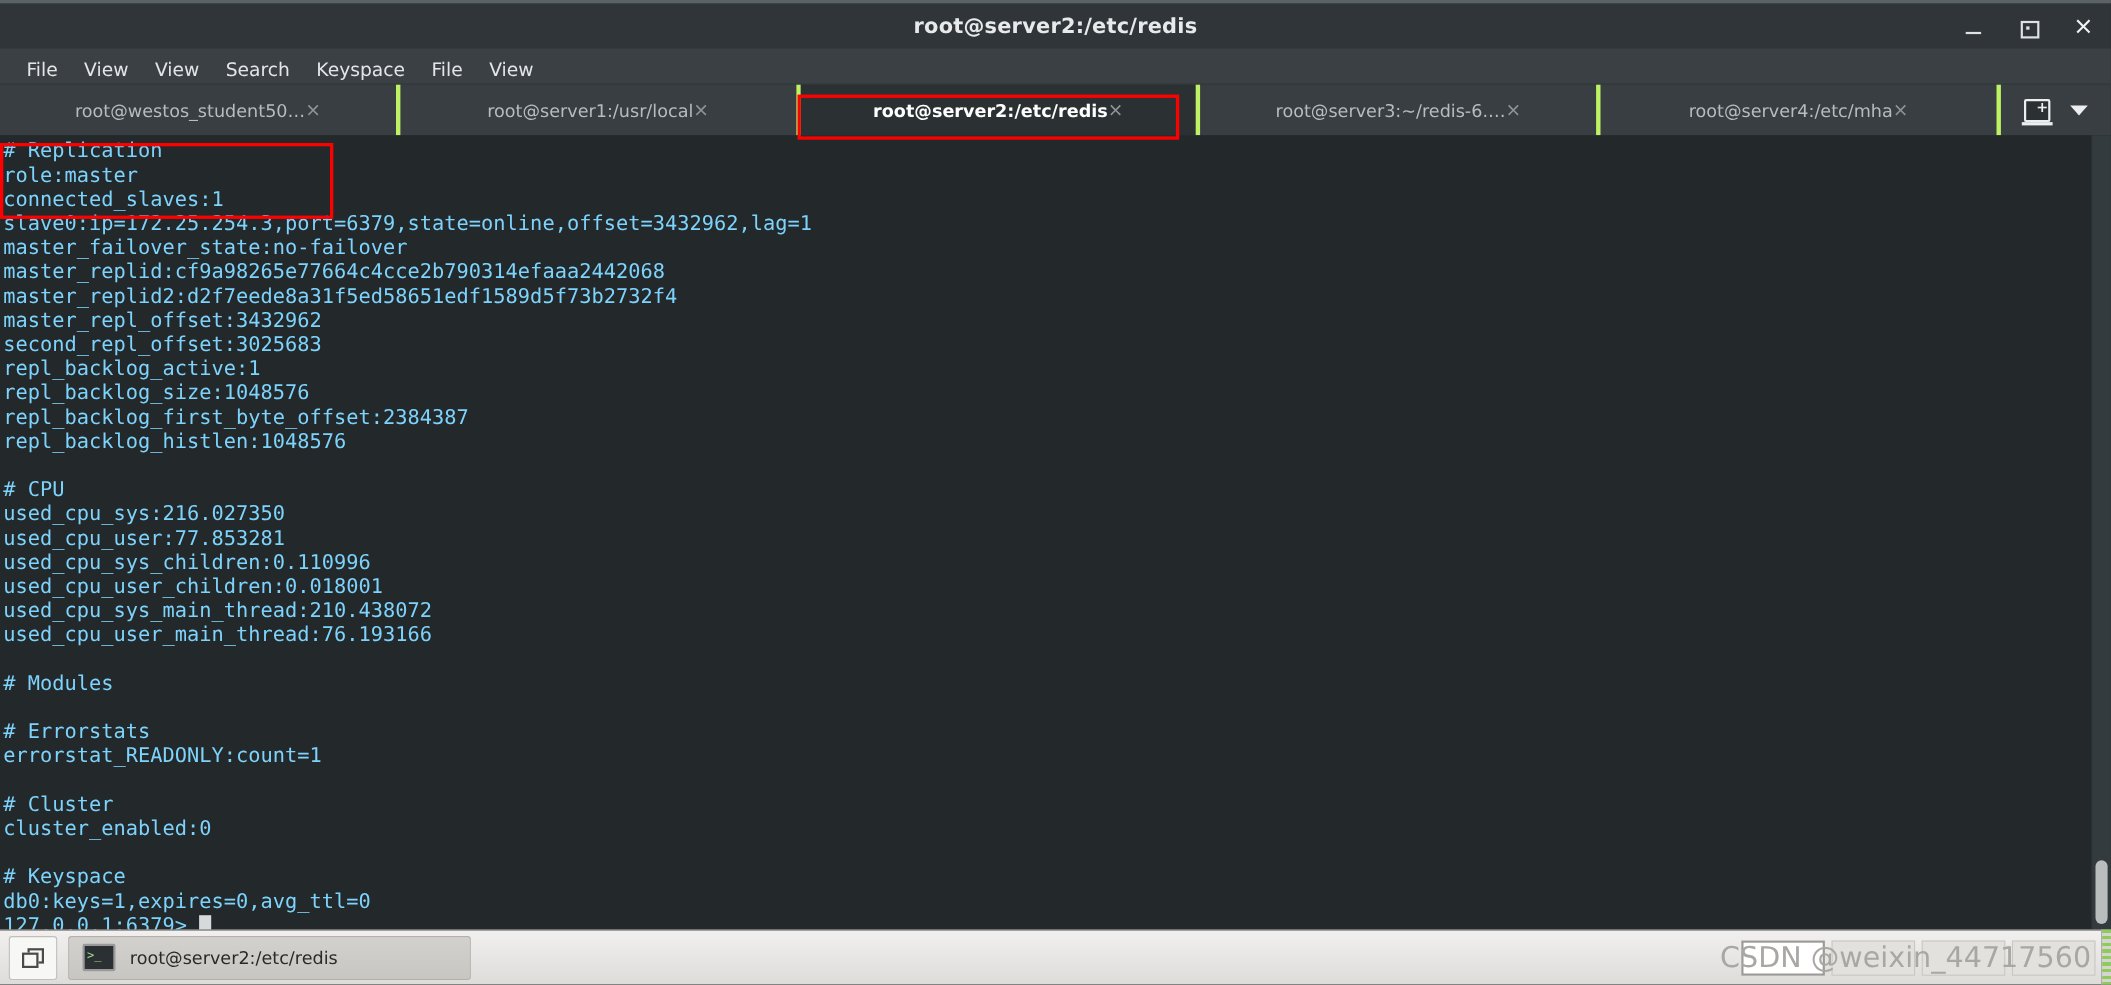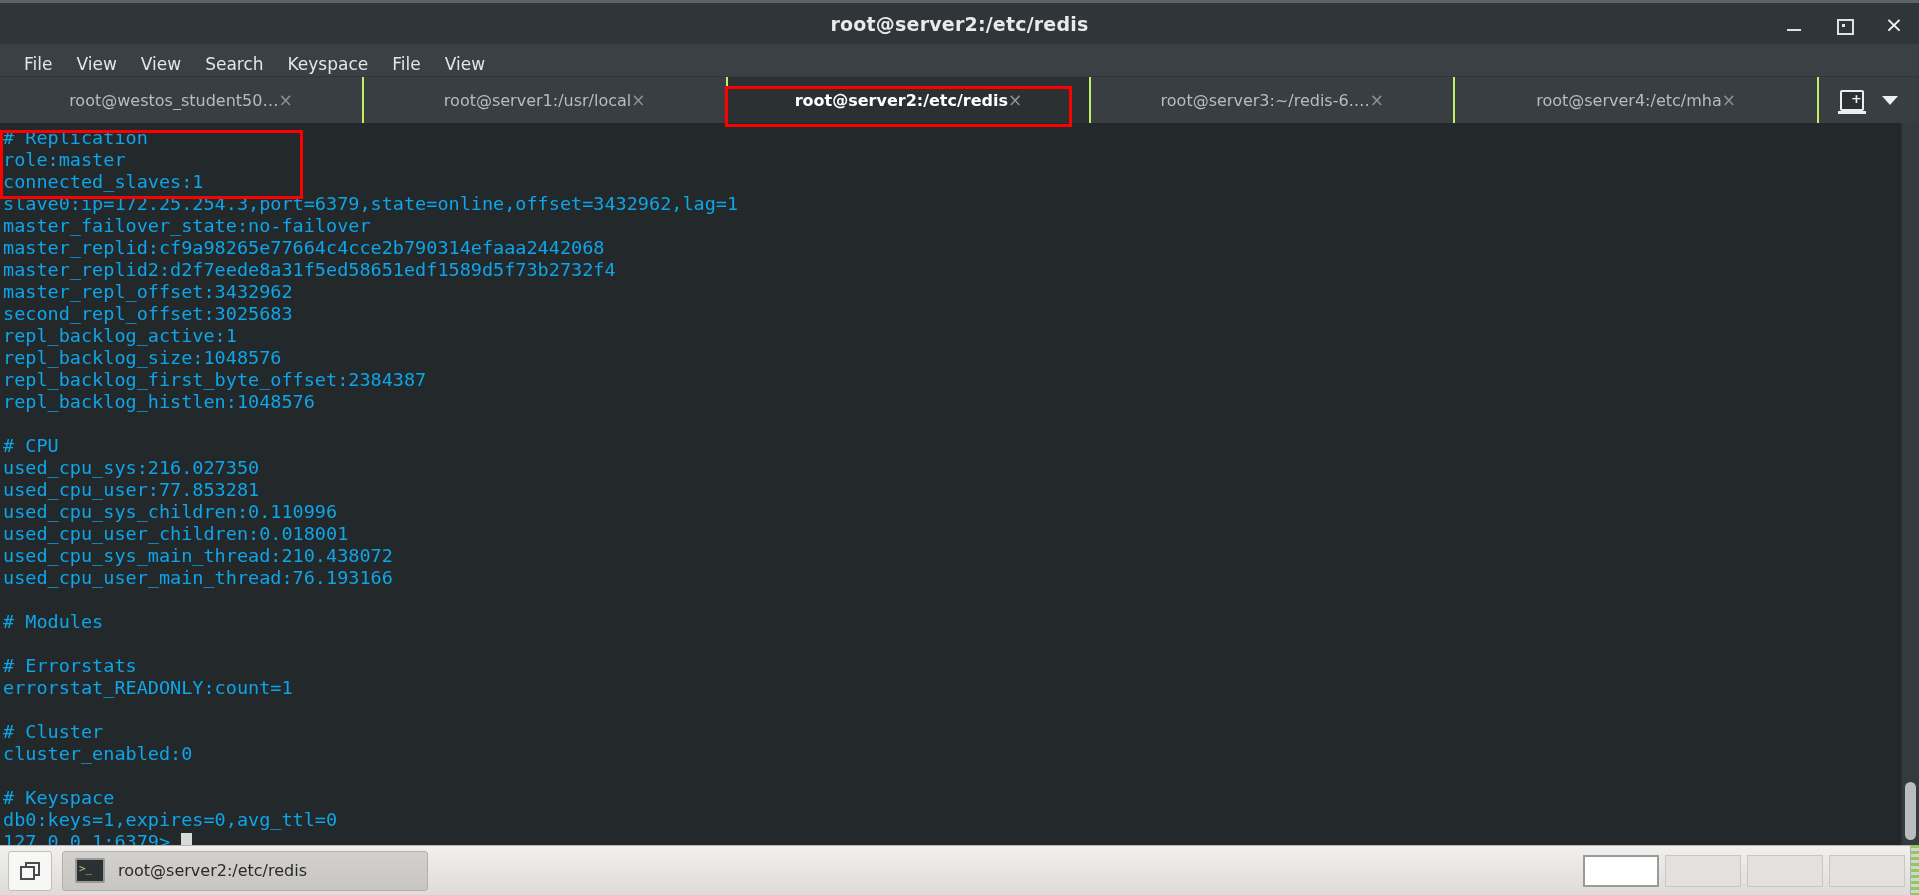--- a/index.html
+++ b/index.html
@@ -120,21 +120,21 @@
     box-sizing: border-box;
   }
   .tab {
     flex: 1 1 0;
     min-width: 0;
     display: flex;
     align-items: center;
     justify-content: center;
     position: relative;
     cursor: pointer;
-    border-right: 2px solid #bef264;
+    border-right: 4px solid #bef264;
     padding: 0 10px;
     box-sizing: border-box;
   }
   .tab-label {
     font-size: 16px;
     color: #b7bcbe;
     white-space: nowrap;
     overflow: hidden;
     text-overflow: ellipsis;
     font-family: "DejaVu Sans", sans-serif;
@@ -206,21 +206,21 @@
     overflow: hidden;
   }
   .term-text {
     position: absolute;
     left: 3px;
     top: 4px;
     margin: 0;
     font-family: "DejaVu Sans Mono", monospace;
     font-size: 18.5px;
     line-height: 22px;
-    color: #0ea5e9;
+    color: #7dd3fc;
     white-space: pre;
     letter-spacing: 0px;
   }
   .cursor {
     display: inline-block;
     width: 11px;
     height: 18px;
     background: #d6dadb;
     vertical-align: -3px;
   }
@@ -492,16 +492,17 @@
       <span class="tb-window-label">root@server2:/etc/redis</span>
     </div>
 
     <div class="tb-right">
       <div class="ws-box"></div>
       <div class="ws-box dim"></div>
       <div class="ws-box dim"></div>
       <div class="ws-box dim"></div>
     </div>
 
+    <div class="tb-watermark">CSDN @weixin_44717560</div>
     <div class="tb-stripes"></div>
   </div>
 
 </div>
 
 </body></html>

